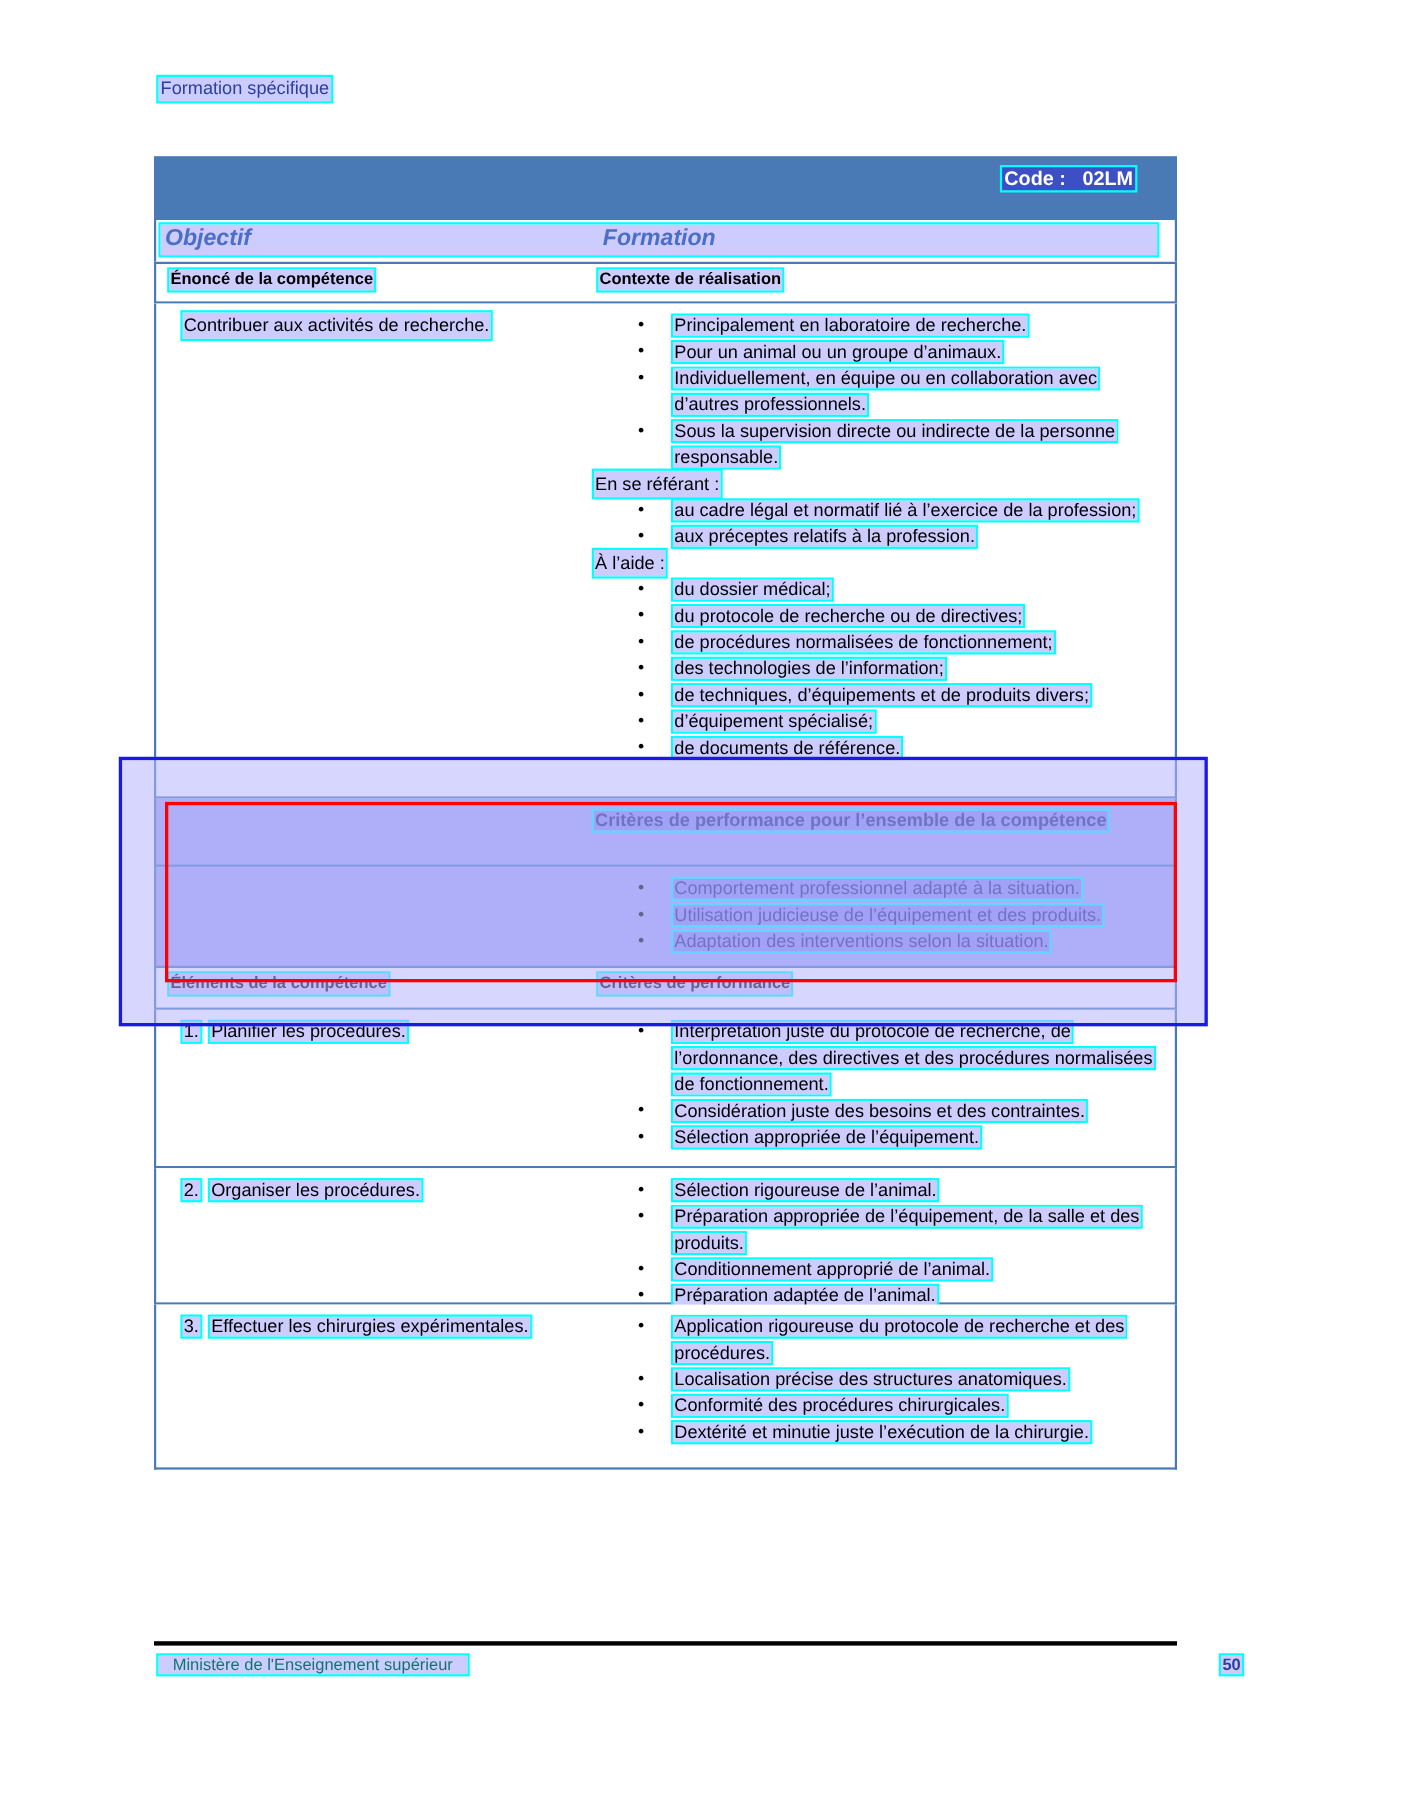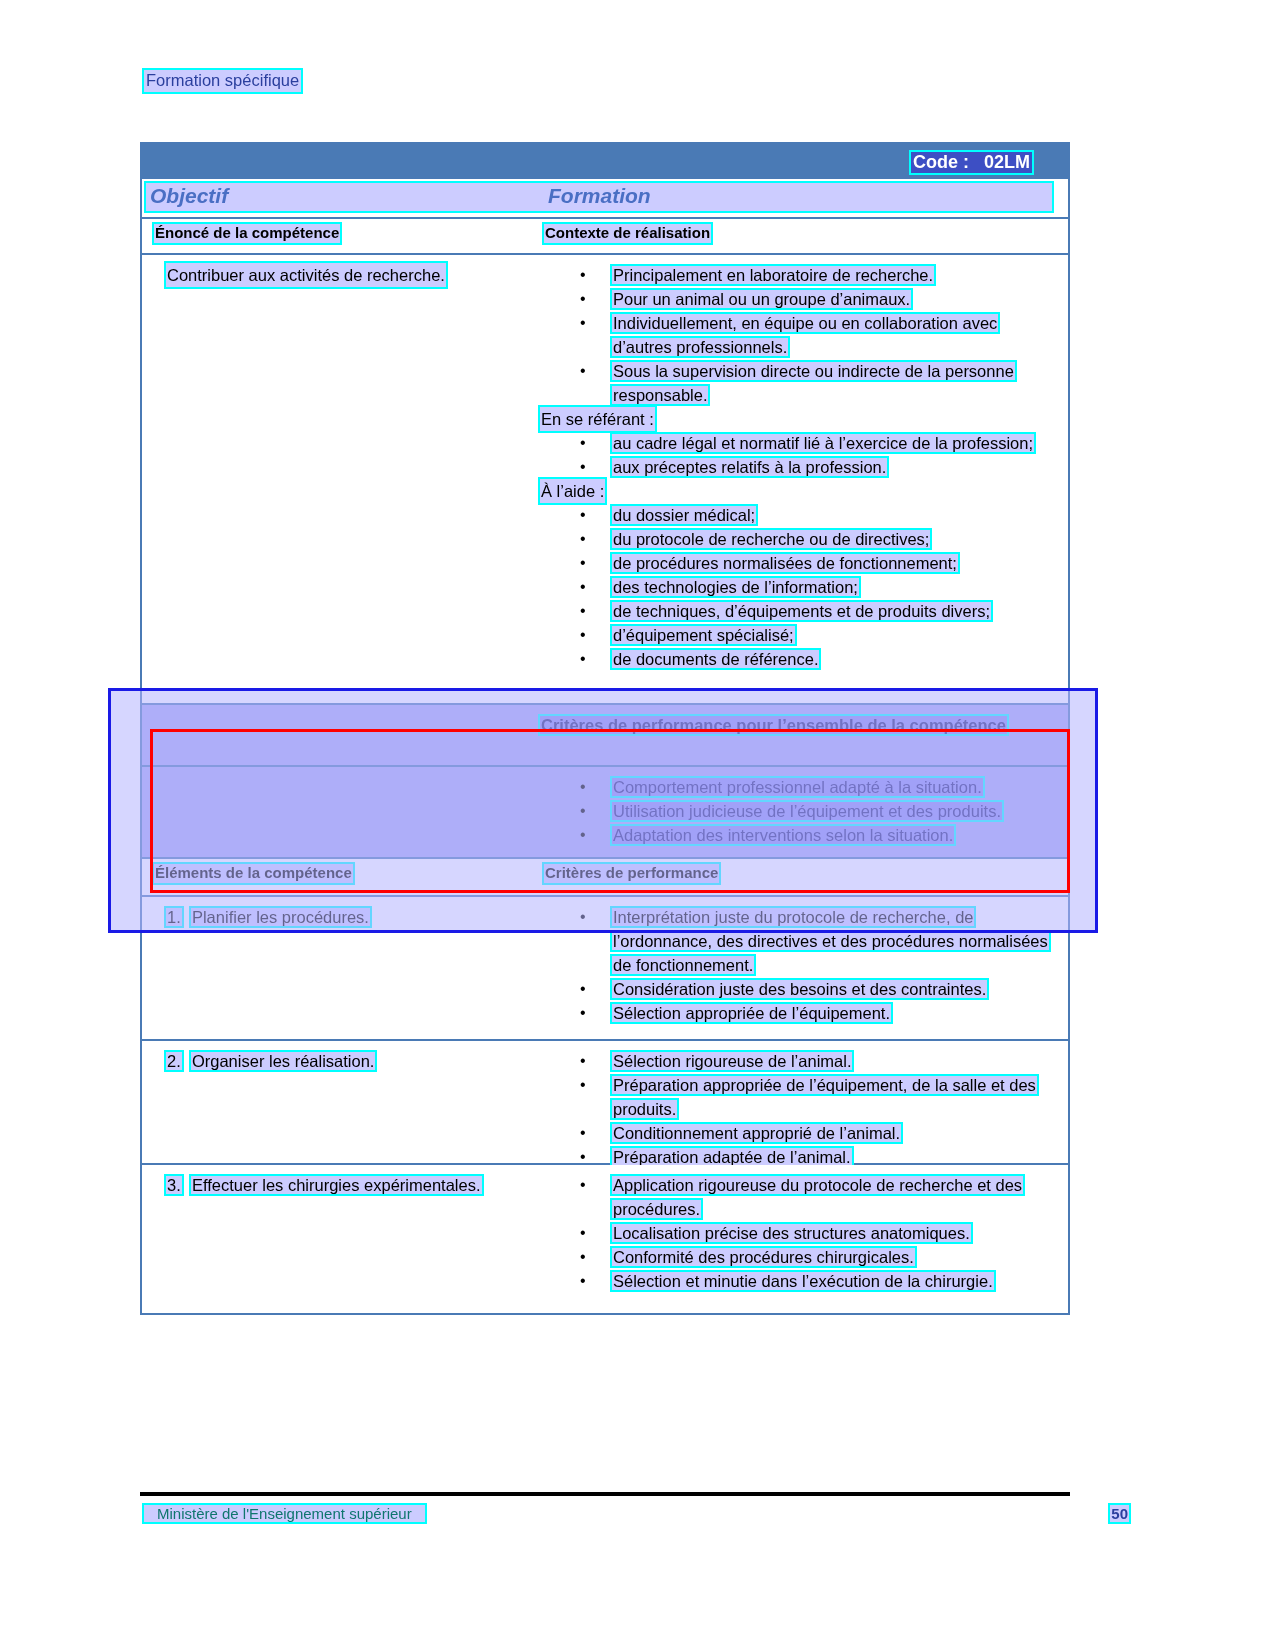--- a/index.html
+++ b/index.html
@@ -31,21 +31,21 @@
   
   .sheet {
     position: absolute;
     left: 140px;
     top: 142px;
     width: 930px;
   }
 
   .code-band {
     background: #4a7ab5;
-    height: 37px;
+    height: 58px;
     position: relative;
   }
   .code-text {
     position: absolute;
     right: 38px;
     top: 10px;
     font-size: 18px;
     font-weight: bold;
     color: #ffffff;
     background: #3d4fc4;
@@ -364,42 +364,42 @@
       <ul class="blist">
         <li><span class="bullet">•</span><span class="btxt">Interprétation juste du protocole de recherche, de l’ordonnance, des directives et des procédures normalisées de fonctionnement.</span></li>
         <li><span class="bullet">•</span><span class="btxt">Considération juste des besoins et des contraintes.</span></li>
         <li><span class="bullet">•</span><span class="btxt">Sélection appropriée de l’équipement.</span></li>
       </ul>
     </div>
   </div>
 
   <div class="body-row" style="height: 122px;">
     <div class="left-col">
-      <div class="num-item"><span class="ntxt">2.</span>&nbsp;&nbsp;<span class="ntxt">Organiser les réalisation.</span></div>
+      <div class="num-item"><span class="ntxt">2.</span>&nbsp;&nbsp;<span class="ntxt">Organiser les procédures.</span></div>
     </div>
     <div class="right-col">
       <ul class="blist">
         <li><span class="bullet">•</span><span class="btxt">Sélection rigoureuse de l’animal.</span></li>
         <li><span class="bullet">•</span><span class="btxt">Préparation appropriée de l’équipement, de la salle et des produits.</span></li>
         <li><span class="bullet">•</span><span class="btxt">Conditionnement approprié de l’animal.</span></li>
         <li><span class="bullet">•</span><span class="btxt">Préparation adaptée de l’animal.</span></li>
       </ul>
     </div>
   </div>
 
   <div class="body-row" style="height: 148px;">
     <div class="left-col">
       <div class="num-item"><span class="ntxt">3.</span>&nbsp;&nbsp;<span class="ntxt">Effectuer les chirurgies expérimentales.</span></div>
     </div>
     <div class="right-col">
       <ul class="blist">
         <li><span class="bullet">•</span><span class="btxt">Application rigoureuse du protocole de recherche et des procédures.</span></li>
         <li><span class="bullet">•</span><span class="btxt">Localisation précise des structures anatomiques.</span></li>
         <li><span class="bullet">•</span><span class="btxt">Conformité des procédures chirurgicales.</span></li>
-        <li><span class="bullet">•</span><span class="btxt">Sélection et minutie dans l’exécution de la chirurgie.</span></li>
+        <li><span class="bullet">•</span><span class="btxt">Dextérité et minutie juste l’exécution de la chirurgie.</span></li>
       </ul>
     </div>
   </div>
 
 </div>
 
 <div class="selection-wrap" style="left:108px; top:688px; width:990px; height:245px;"></div>
 <div class="red-box" style="left:150px; top:729px; width:920px; height:164px;"></div>
 
 <div class="footer-rule"></div>

